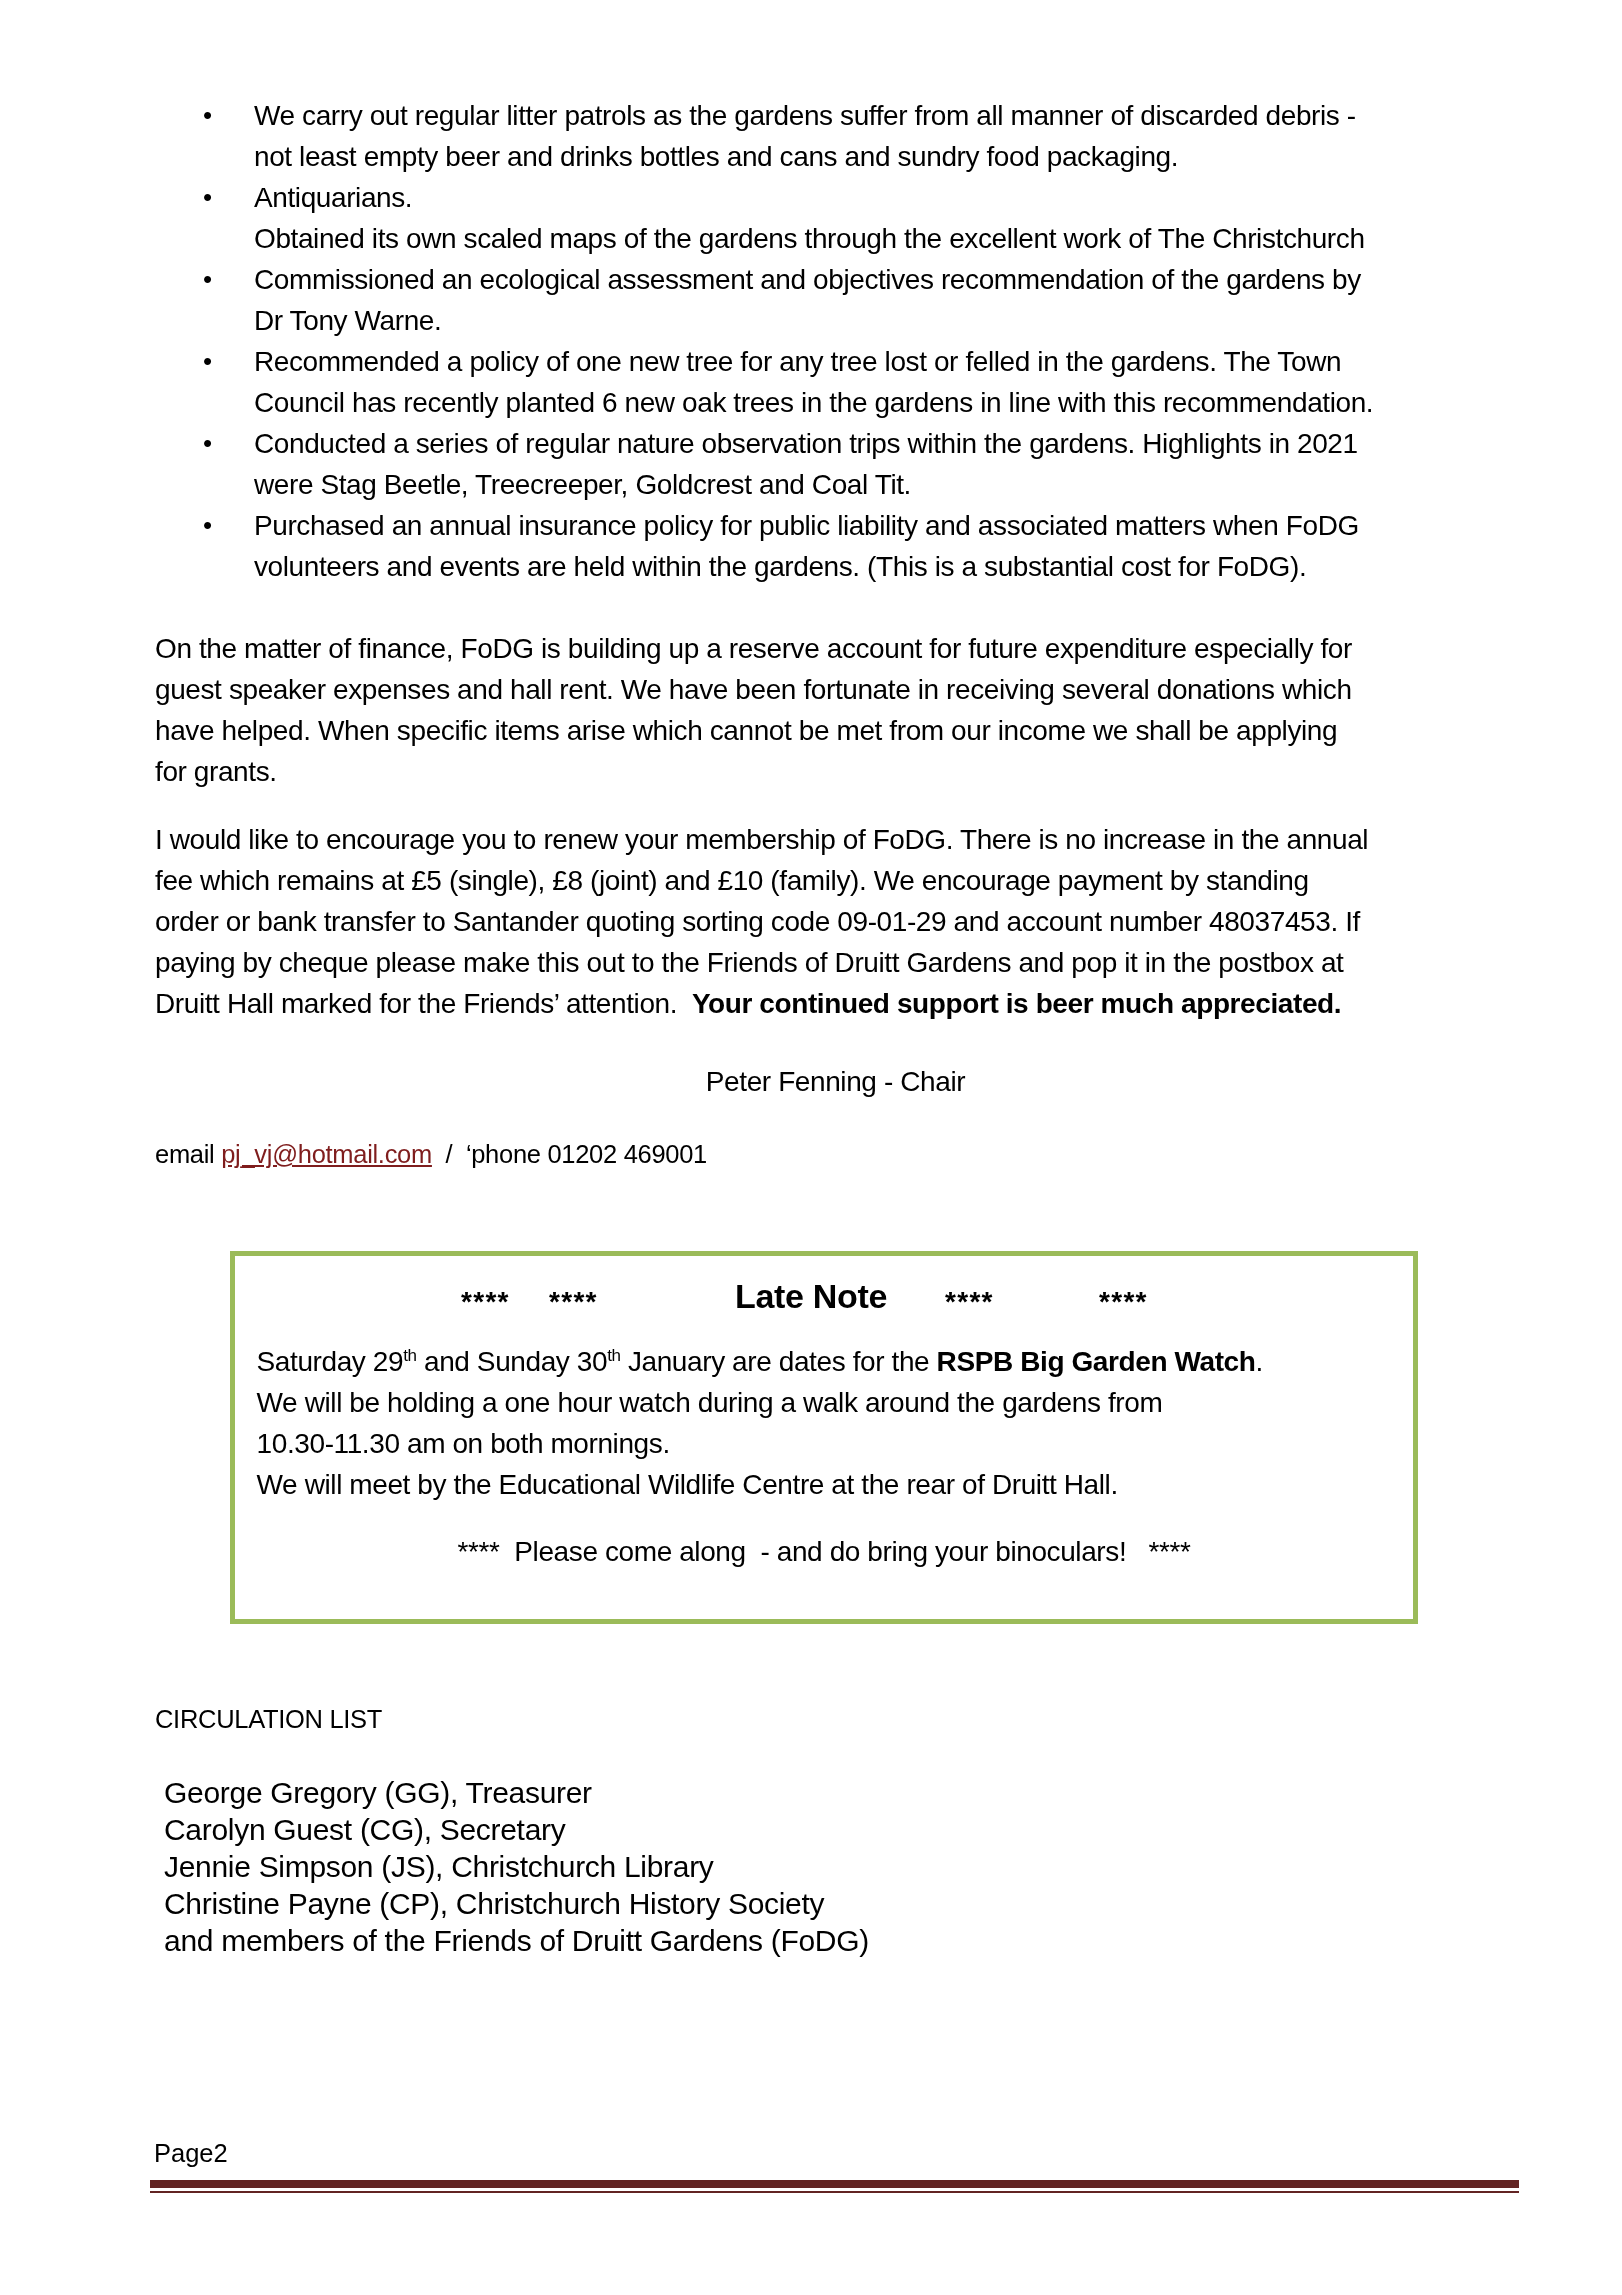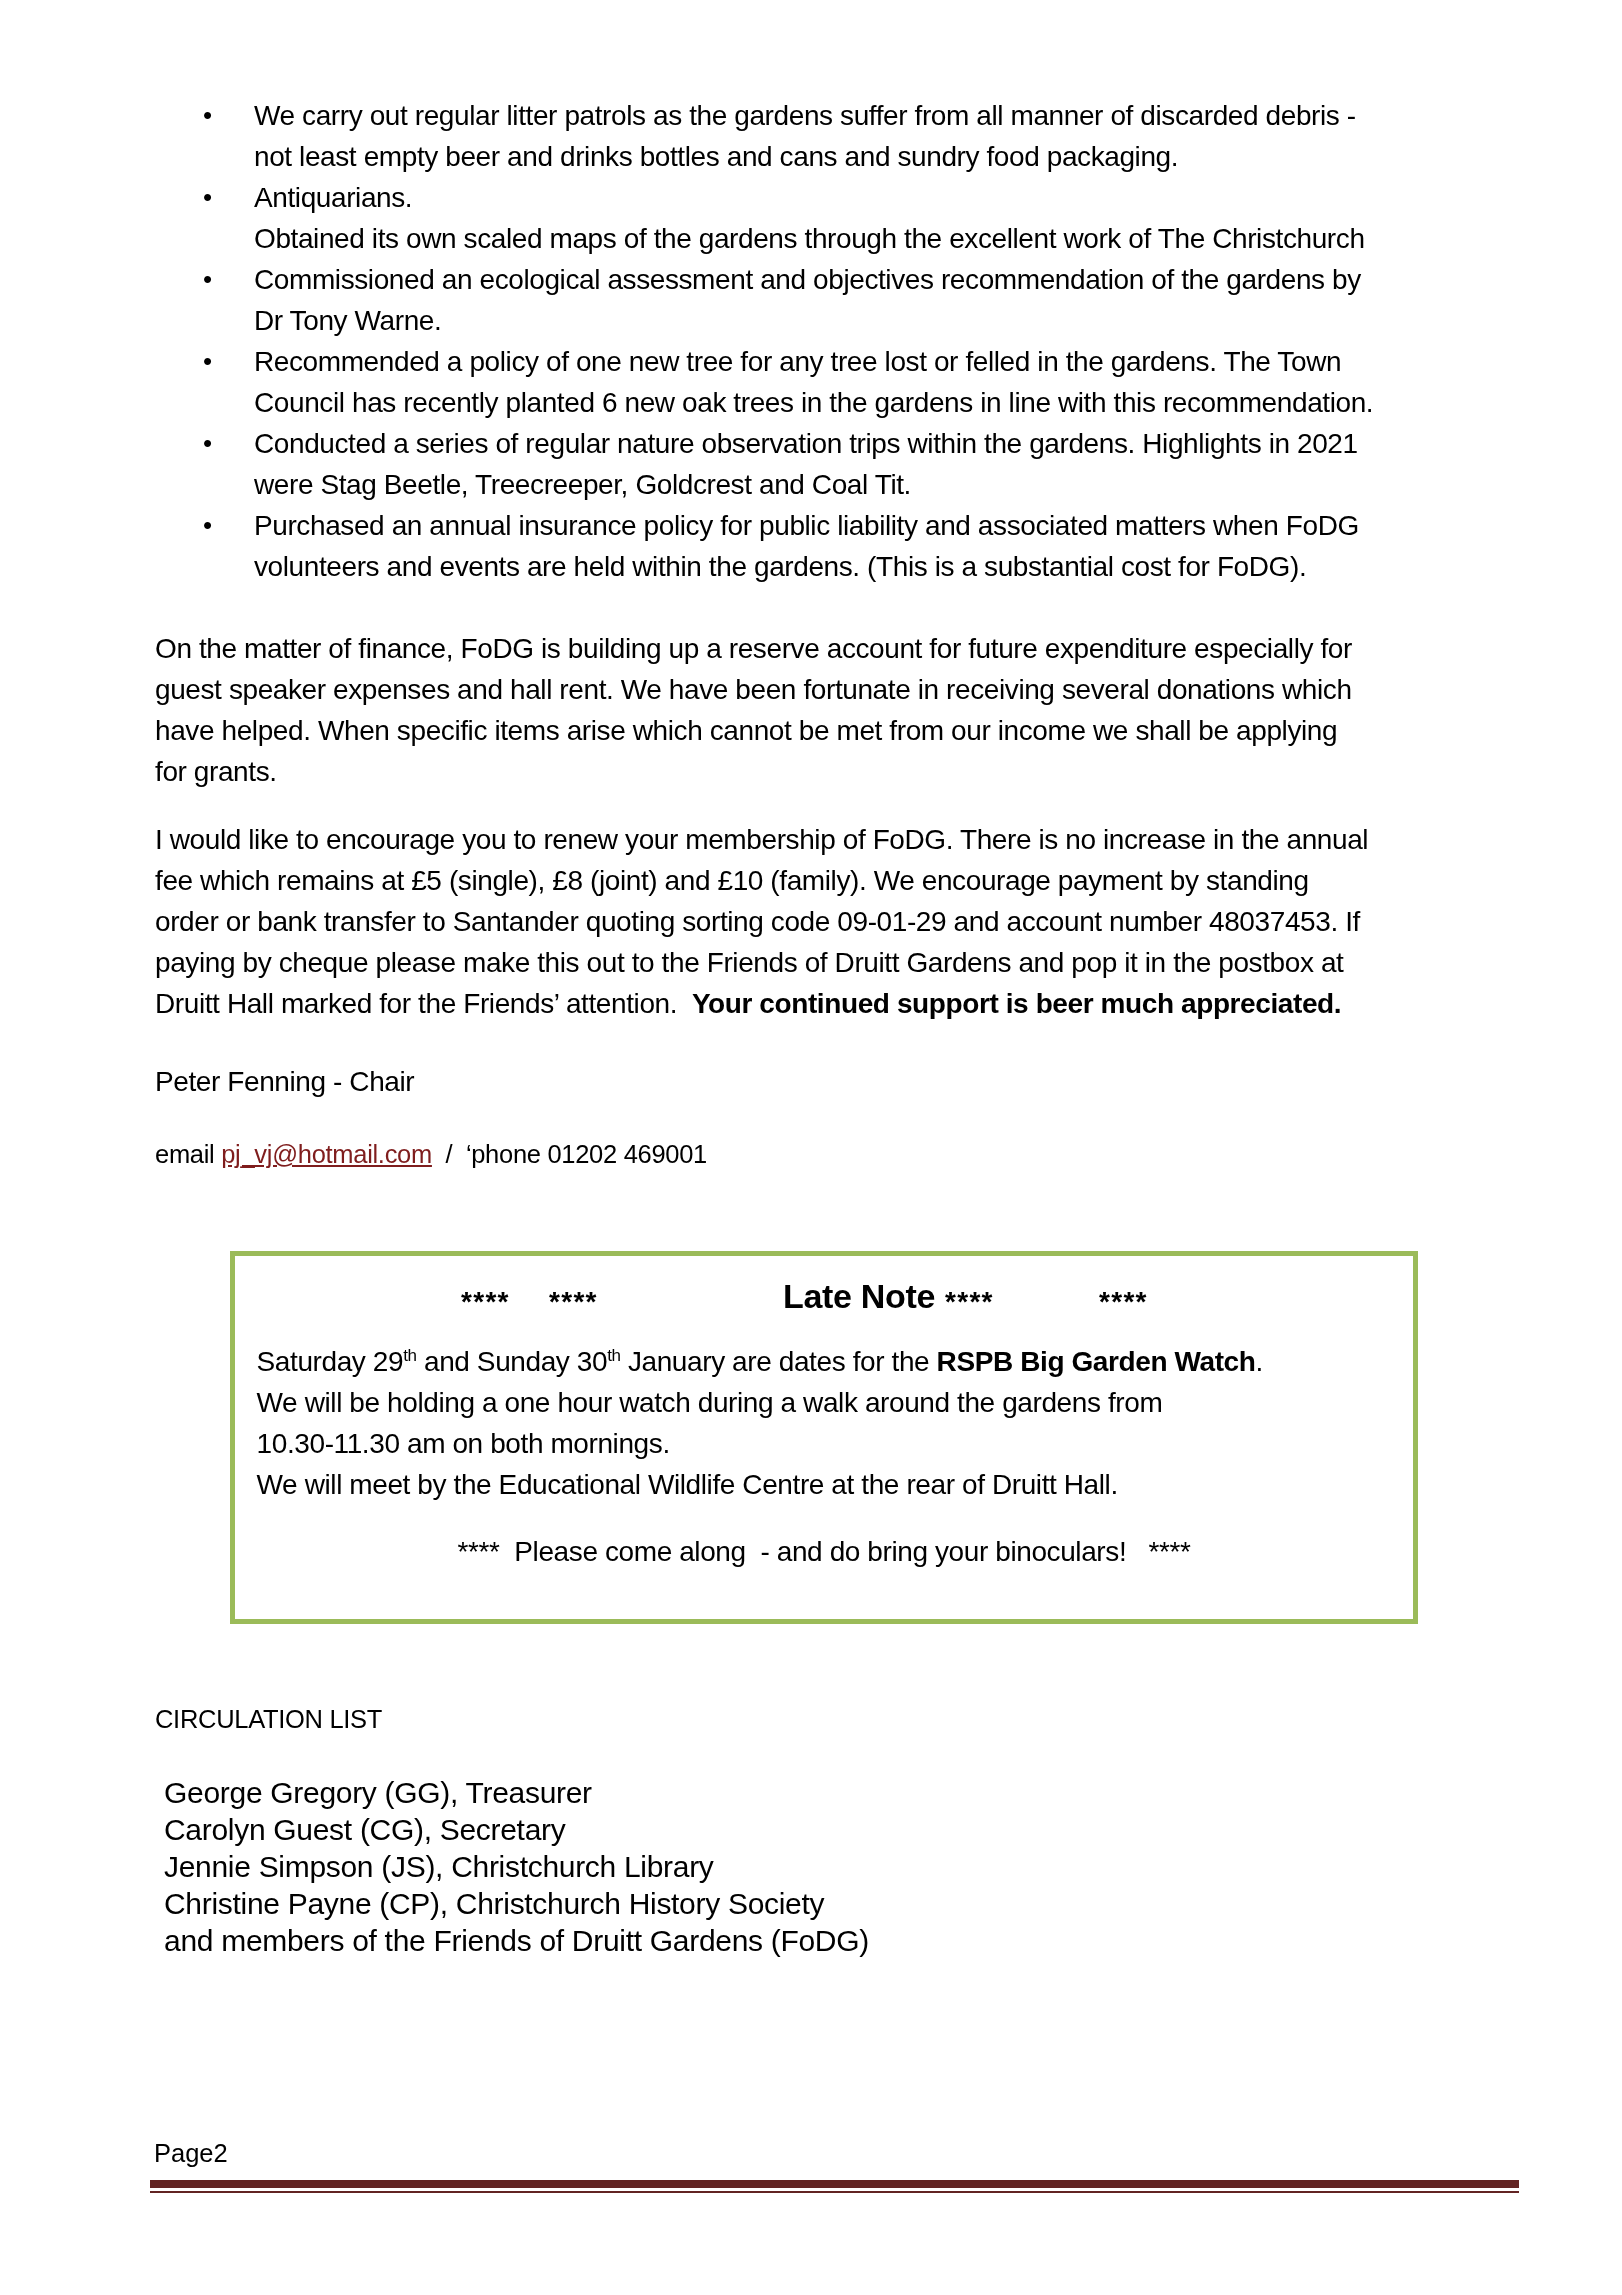--- a/index.html
+++ b/index.html
@@ -10,21 +10,21 @@
   ul.bullets { position: absolute; left: 254px; top: 95px; width: 1276px; margin: 0; padding: 0; list-style: none; }
   ul.bullets li { position: relative; margin: 0 0 0 0; padding: 0; }
   ul.bullets li .dot { position: absolute; left: -51px; top: 0; font-size: 26px; }
   .para { position: absolute; left: 155px; width: 1361px; margin: 0; }
   .bold { font-weight: bold; }
   a.email { color: #7f1d1d; text-decoration: underline; }
   .note-box { position: absolute; left: 230px; top: 1251px; width: 1188px; height: 373px;
               border: 5.9px solid #9bbb59; box-sizing: border-box; }
   .note-head { position: absolute; left: 0; right: 0; top: 19.6px; height: 46px; font-size: 28px; }
   .stars { position: absolute; top: 5.2px; font-weight: bold; letter-spacing: 1.3px; }
-  .note-title { position: absolute; left: 500px; top: 0px; font-size: 34px; font-weight: bold; letter-spacing: -0.3px; margin-left: 48px; }
+  .note-title { position: absolute; left: 500px; top: 0px; font-size: 34px; font-weight: bold; letter-spacing: -0.3px; }
   .note-body { position: absolute; left: 21.6px; top: 85px; width: 1138px; }
   .note-body sup { font-size: 17px; line-height: 0; }
   .note-foot { position: absolute; left: 0; right: 0; top: 275px; text-align: center; }
   .circ { position: absolute; left: 155px; top: 1701px; font-size: 25.5px; line-height: 37px; letter-spacing: -0.3px; }
   .circ-list { position: absolute; left: 164px; top: 1774px; font-size: 30px; line-height: 37px; letter-spacing: -0.3px; }
   .footer-label { position: absolute; left: 154px; top: 2139px; font-size: 25.5px; }
   .rule-thick { position: absolute; left: 150px; top: 2180px; width: 1369px; height: 7.9px; background: #622423; }
   .rule-thin { position: absolute; left: 150px; top: 2191px; width: 1369px; height: 2px; background: #622423; }
 </style>
 </head>
@@ -73,21 +73,21 @@
   </div>
 
   <div class="para txt" style="top: 819px;">
     <div>I would like to encourage you to renew your membership of FoDG.  There is no increase in the annual</div>
     <div>fee which remains at £5 (single), £8 (joint) and £10 (family).  We encourage payment by standing</div>
     <div>order or bank transfer to Santander quoting sorting code 09-01-29 and account number 48037453.  If</div>
     <div>paying by cheque please make this out to the Friends of Druitt Gardens and pop it in the postbox at</div>
     <div><span style="white-space: pre;">Druitt Hall marked for the Friends’ attention.  </span><span class="bold">Your continued support is beer much appreciated.</span></div>
   </div>
 
-  <div class="para txt" style="top: 1061px;">Peter Fenning - Chair</div>
+  <div class="para txt" style="top: 1061px; text-align: center;">Peter Fenning - Chair</div>
 
   <div class="para" style="top: 1138px; font-size: 25.5px; line-height: 33px; letter-spacing: -0.3px; white-space: pre;"><span>email </span><a class="email" href="mailto:pj_vj@hotmail.com">pj_vj@hotmail.com</a><span>  /  </span><span>‘phone 01202 469001</span></div>
 
   <div class="note-box txt" style="border-color: rgb(155, 187, 89);">
     <div class="note-head">
       <span class="stars" style="left: 226px;">****</span>
       <span class="stars" style="left: 314px;">****</span>
       <span class="note-title">Late Note</span>
       <span class="stars" style="left: 710px;">****</span>
       <span class="stars" style="left: 864px;">****</span>

